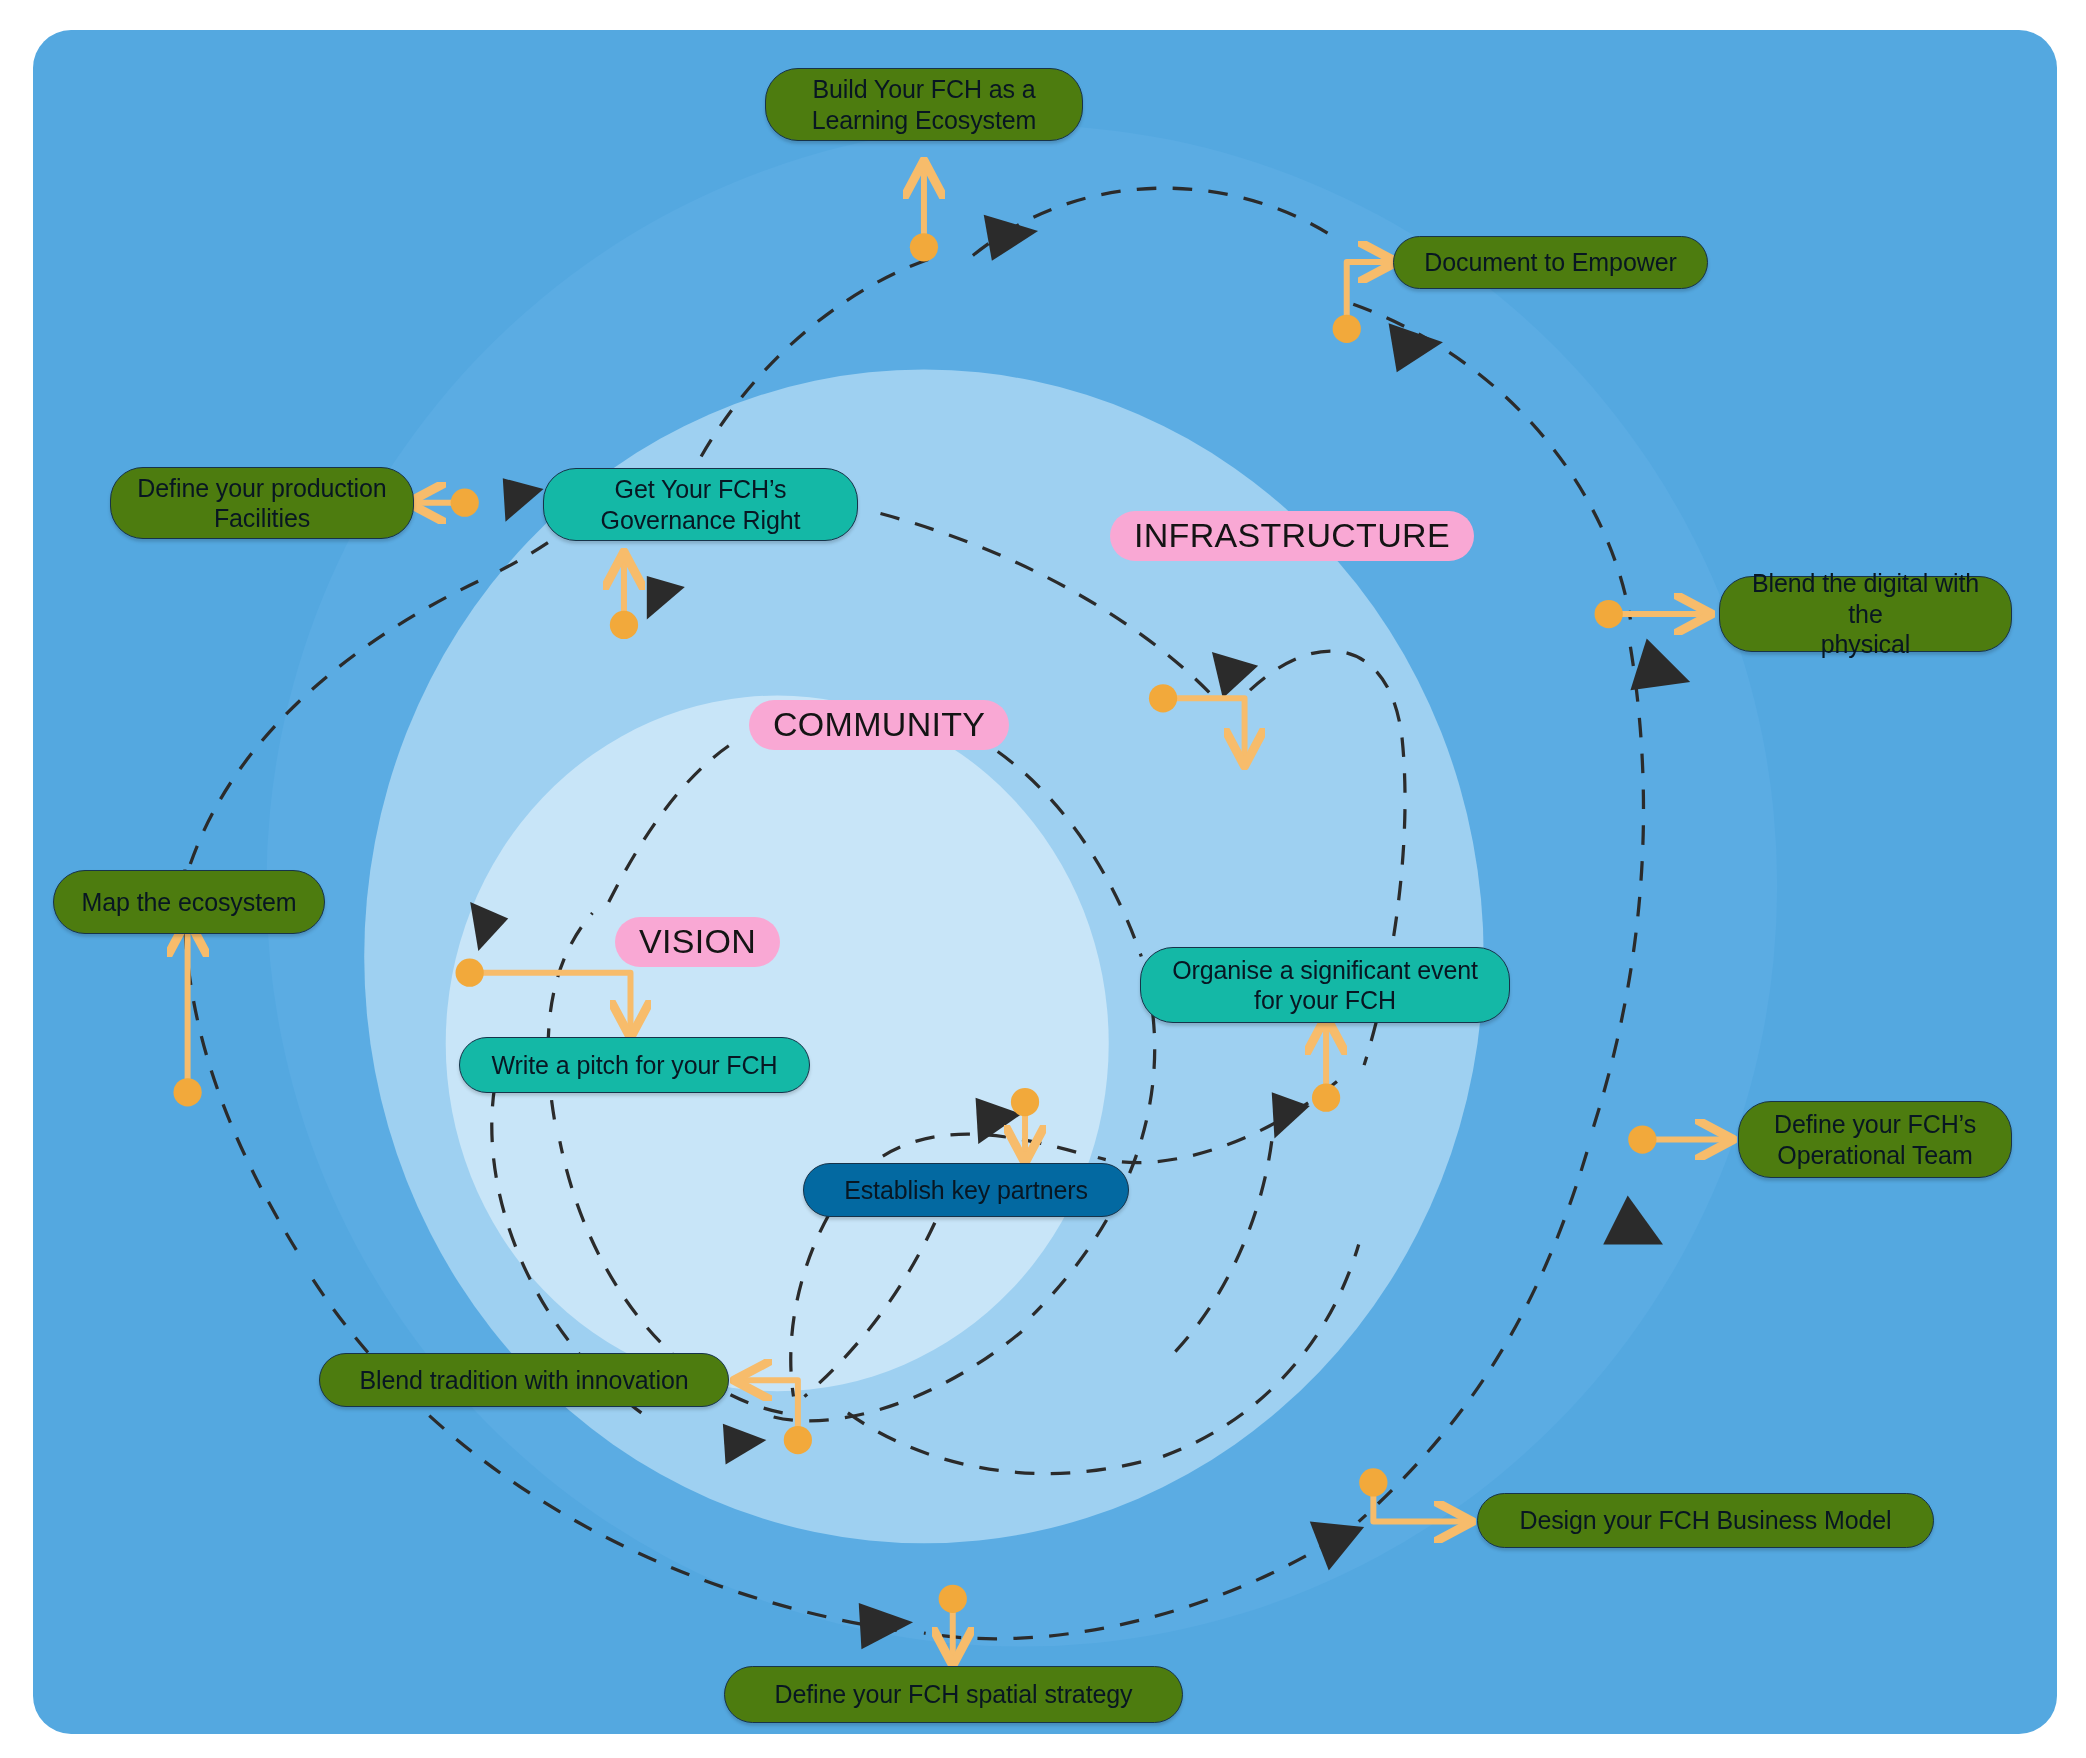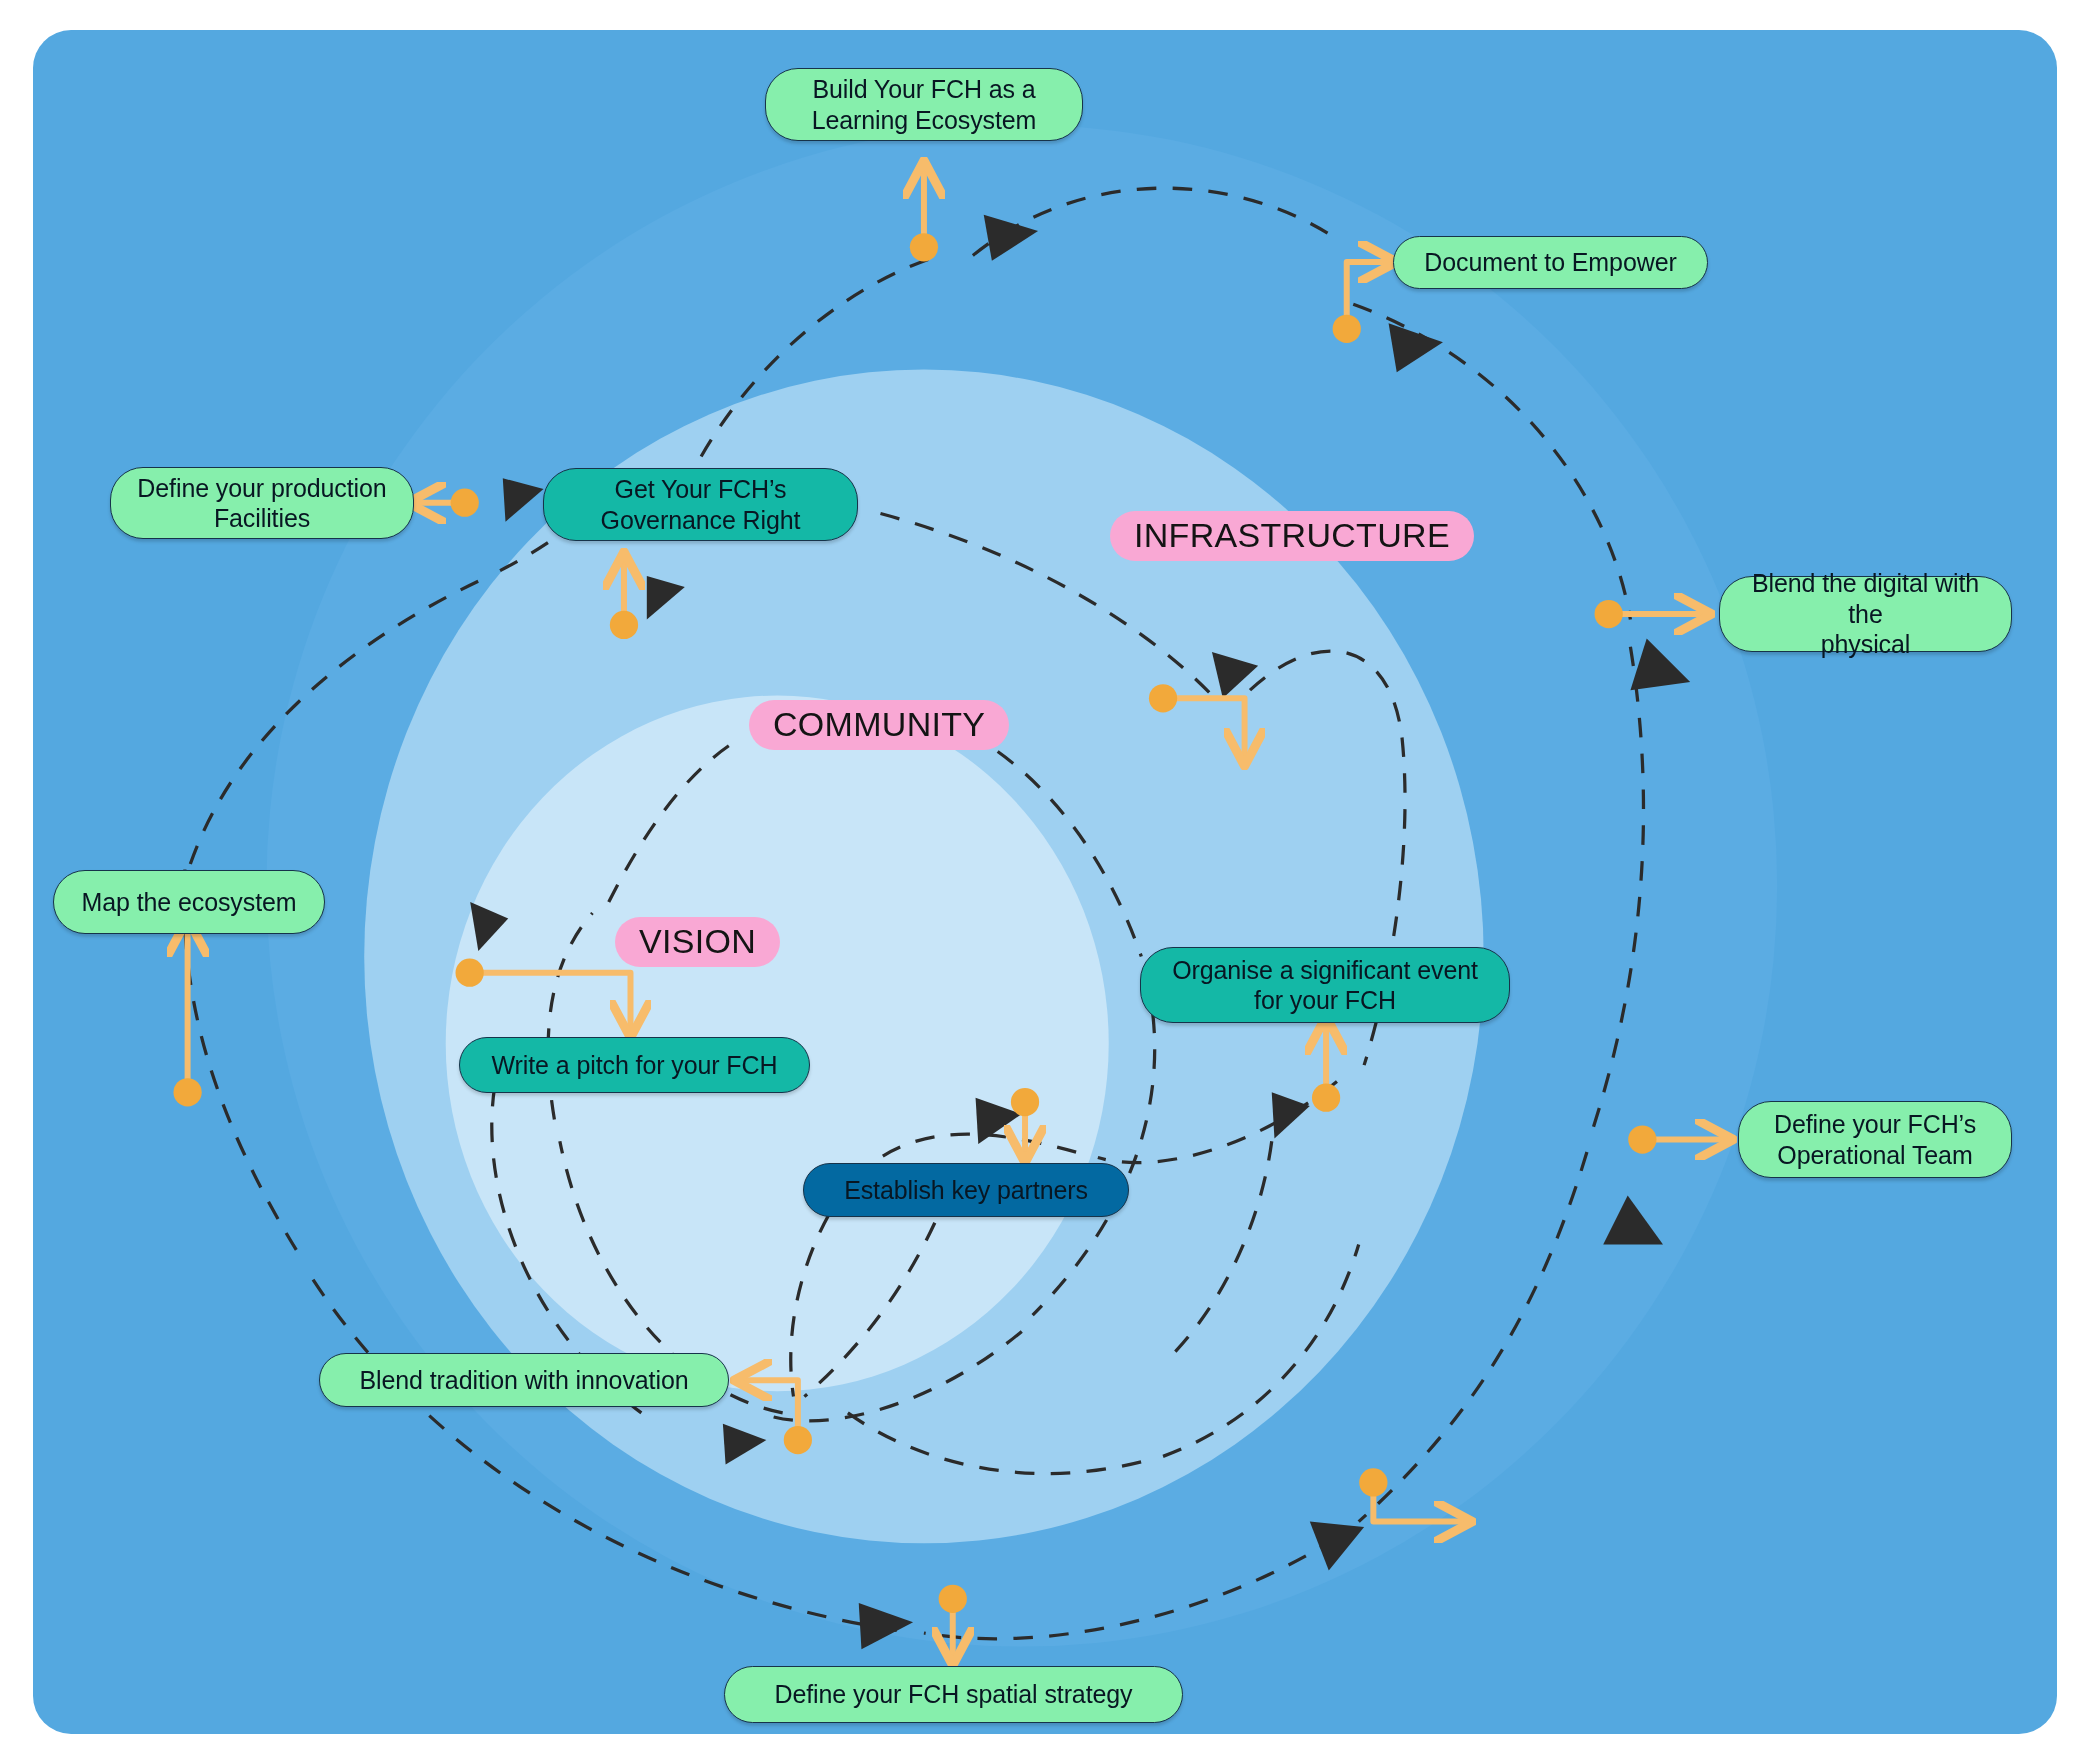--- a/index.html
+++ b/index.html
@@ -43,21 +43,21 @@
     justify-content: center;
     text-align: center;
     border: 1.6px solid #16334a;
     border-radius: 33px;
     color: #081622;
     font-size: 25px;
     line-height: 1.22;
     font-weight: 400;
     letter-spacing: -0.1px;
     padding: 5.4px 14px;
-    background: #86efac;
+    background: #4d7c0f;
     box-shadow: 0 2.7px 3.3px rgba(0,0,0,0.17);
   }
   .node.fill-deep { background: #14b8a6; }
   .node.fill-light { background: #0369a1; }
   .ring-label {
     position: absolute;
     box-sizing: border-box;
     display: flex;
     align-items: center;
     justify-content: center;
@@ -198,20 +198,23 @@
       <span>Blend the digital with the</span><br><span>physical</span>
     </span>
   </div>
 
   <div class="node" style="left:1738px; top:1101px; width:274px; height:77px;">
     <span>
       <span>Define your FCH’s</span><br><span>Operational Team</span>
     </span>
   </div>
 
+  <div class="node" style="left:1477px; top:1493px; width:457px; height:55px;">
+    <span>Design your FCH Business Model</span>
+  </div>
 
   <div class="node" style="left:724px; top:1666px; width:459px; height:57px;">
     <span>Define your FCH spatial strategy</span>
   </div>
 
   <div class="node" style="left:319px; top:1353px; width:410px; height:54px;">
     <span>Blend tradition with innovation</span>
   </div>
 
   <div class="node" style="left:53px; top:870px; width:272px; height:64px;">

